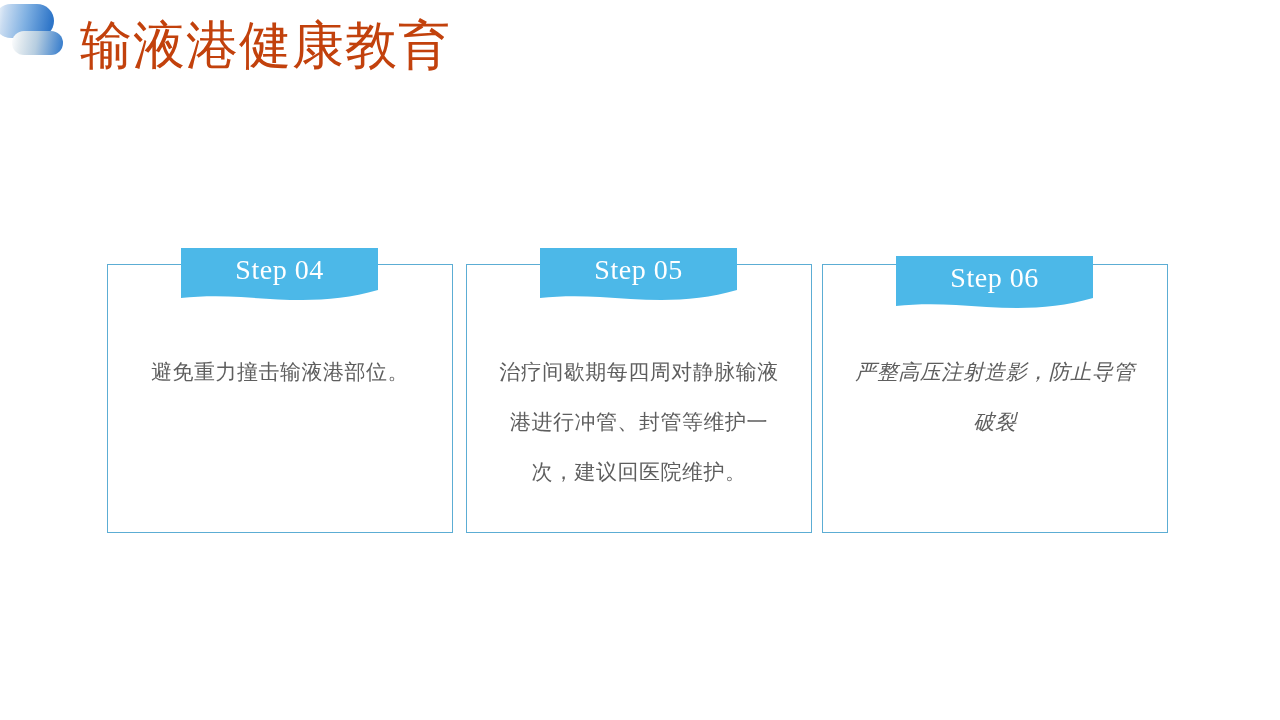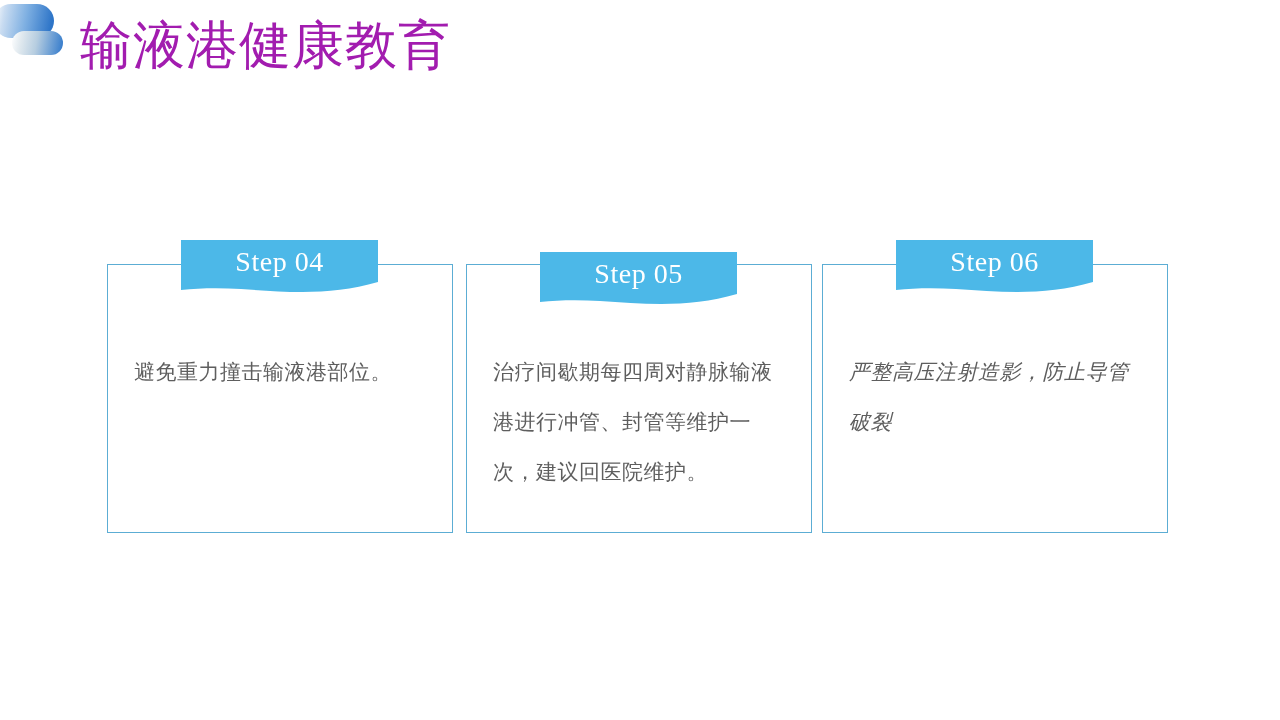--- a/index.html
+++ b/index.html
@@ -47,21 +47,21 @@
     height: 24px;
     border-radius: 12px;
     background: linear-gradient(100deg, #ffffff 0%, #dfe8ee 20%, #b6cde0 48%, #2f78cb 100%);
   }
   .page-title {
     position: absolute;
     left: 80px;
     top: 16px;
     font-size: 52px;
     line-height: 1.15;
-    color: #a21caf;
+    color: #c2410c;
     letter-spacing: 1px;
     white-space: nowrap;
   }
 
   
   .cards-row {
     position: absolute;
     left: 107px;
     top: 236px;
     width: 1061px;
@@ -75,28 +75,28 @@
     box-sizing: border-box;
     border: 1px solid #5cadd4;
     background: #ffffff;
   }
   .step-card.card-0 { left: 0px; }
   .step-card.card-1 { left: 359px; text-decoration: underline; }
   .step-card.card-2 { left: 715px; font-style: italic; }
 
   .card-banner {
     position: absolute;
-    top: 4px;
+    top: 12px;
     width: 197px;
     height: 56px;
     padding-left: 11px;
   }
   .card-banner.banner-0 { left: 74px; }
-  .card-banner.banner-1 { left: 433px; margin-top: 12px; }
-  .card-banner.banner-2 { left: 789px; }
+  .card-banner.banner-1 { left: 433px; }
+  .card-banner.banner-2 { left: 789px; margin-top: 8px; }
 
   .banner-shape {
     position: absolute;
     left: 0;
     top: 0;
     width: 197px;
     height: 56px;
     display: block;
   }
   .banner-label {
@@ -111,20 +111,21 @@
     font-size: 28px;
     letter-spacing: 0.5px;
     z-index: 2;
   }
 
   .card-body {
     position: absolute;
     left: 26px;
     right: 26px;
     top: 82px;
+    text-align: center;
     color: #5e5e5e;
     font-size: 21px;
     line-height: 50px;
     letter-spacing: 0.5px;
   }
 </style>
 </head>
 <body>
 
 <div class="slide-header">

